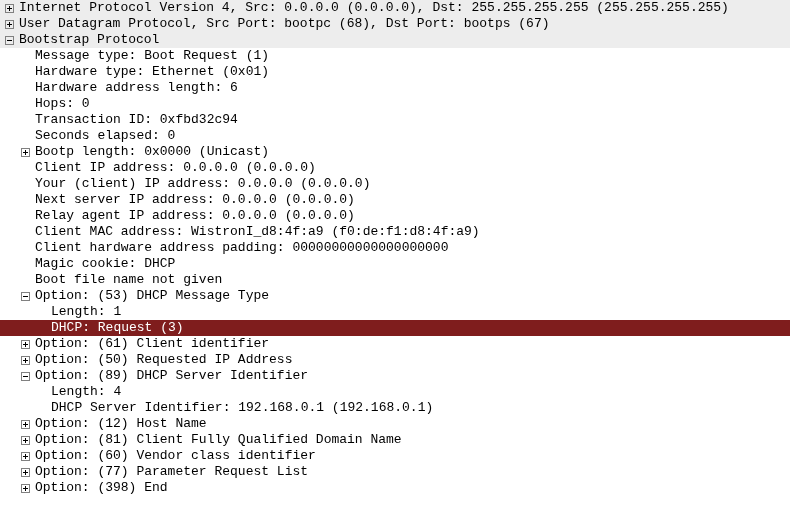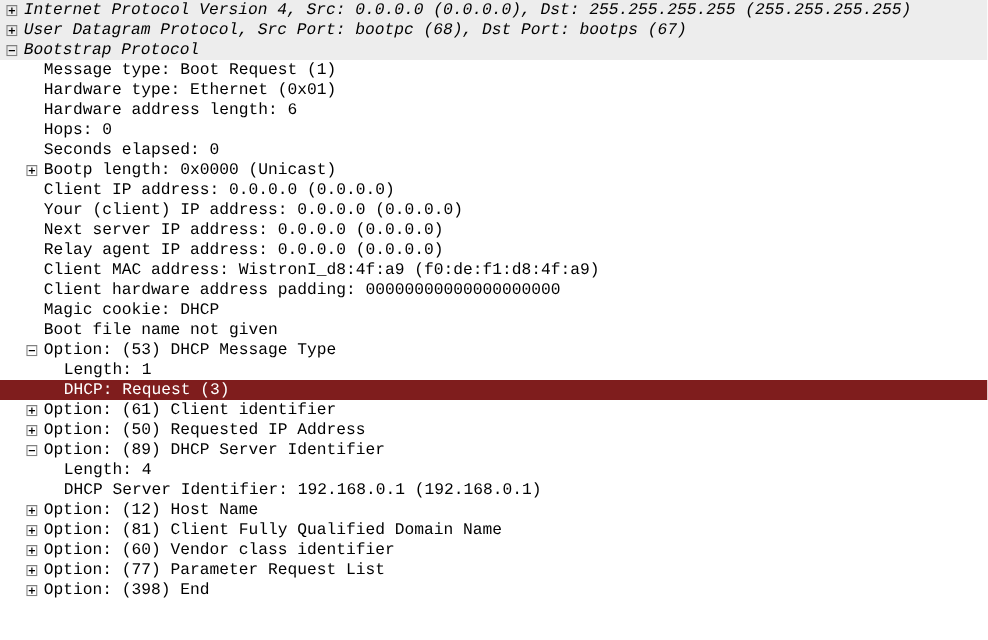--- a/index.html
+++ b/index.html
@@ -13,21 +13,21 @@
       color: #000000;
       overflow: hidden;
     }
     .tree { padding: 0; }
     .row {
       display: flex;
       align-items: center;
       height: 16px;
       white-space: pre;
     }
-    .row.header { background: #ededed; font-style: italic; }
+    .row.header { background: #ededed; }
     .row.selected { background: #7f1d1d; color: #ffffff; }
     .toggle {
       width: 11px;
       height: 11px;
       display: inline-flex;
       align-items: center;
       justify-content: center;
       margin-right: 4px;
       flex-shrink: 0;
     }
@@ -56,20 +56,21 @@
           <line x1="4.5" y1="2" x2="4.5" y2="7" stroke="#000000" stroke-width="1"></line>
         </svg></span><span class="lbl">User Datagram Protocol, Src Port: bootpc (68), Dst Port: bootps (67)</span></div>
     <div class="row header"><span class="indent" style="width: 4px;"></span><span class="toggle"><svg width="9" height="9" viewBox="0 0 9 9">
           <rect x="0.5" y="0.5" width="8" height="8" fill="none" stroke="#808080" stroke-width="1"></rect>
           <line x1="2" y1="4.5" x2="7" y2="4.5" stroke="#000000" stroke-width="1"></line>
         </svg></span><span class="lbl">Bootstrap Protocol</span></div>
     <div class="row"><span class="indent" style="width: 20px;"></span><span class="toggle-spacer"></span><span class="lbl">Message type: Boot Request (1)</span></div>
     <div class="row"><span class="indent" style="width: 20px;"></span><span class="toggle-spacer"></span><span class="lbl">Hardware type: Ethernet (0x01)</span></div>
     <div class="row"><span class="indent" style="width: 20px;"></span><span class="toggle-spacer"></span><span class="lbl">Hardware address length: 6</span></div>
     <div class="row"><span class="indent" style="width: 20px;"></span><span class="toggle-spacer"></span><span class="lbl">Hops: 0</span></div>
+    <div class="row"><span class="indent" style="width: 20px;"></span><span class="toggle-spacer"></span><span class="lbl">Transaction ID: 0xfbd32c94</span></div>
     <div class="row"><span class="indent" style="width: 20px;"></span><span class="toggle-spacer"></span><span class="lbl">Seconds elapsed: 0</span></div>
     <div class="row"><span class="indent" style="width: 20px;"></span><span class="toggle"><svg width="9" height="9" viewBox="0 0 9 9">
           <rect x="0.5" y="0.5" width="8" height="8" fill="none" stroke="#808080" stroke-width="1"></rect>
           <line x1="2" y1="4.5" x2="7" y2="4.5" stroke="#000000" stroke-width="1"></line>
           <line x1="4.5" y1="2" x2="4.5" y2="7" stroke="#000000" stroke-width="1"></line>
         </svg></span><span class="lbl">Bootp length: 0x0000 (Unicast)</span></div>
     <div class="row"><span class="indent" style="width: 20px;"></span><span class="toggle-spacer"></span><span class="lbl">Client IP address: 0.0.0.0 (0.0.0.0)</span></div>
     <div class="row"><span class="indent" style="width: 20px;"></span><span class="toggle-spacer"></span><span class="lbl">Your (client) IP address: 0.0.0.0 (0.0.0.0)</span></div>
     <div class="row"><span class="indent" style="width: 20px;"></span><span class="toggle-spacer"></span><span class="lbl">Next server IP address: 0.0.0.0 (0.0.0.0)</span></div>
     <div class="row"><span class="indent" style="width: 20px;"></span><span class="toggle-spacer"></span><span class="lbl">Relay agent IP address: 0.0.0.0 (0.0.0.0)</span></div>

